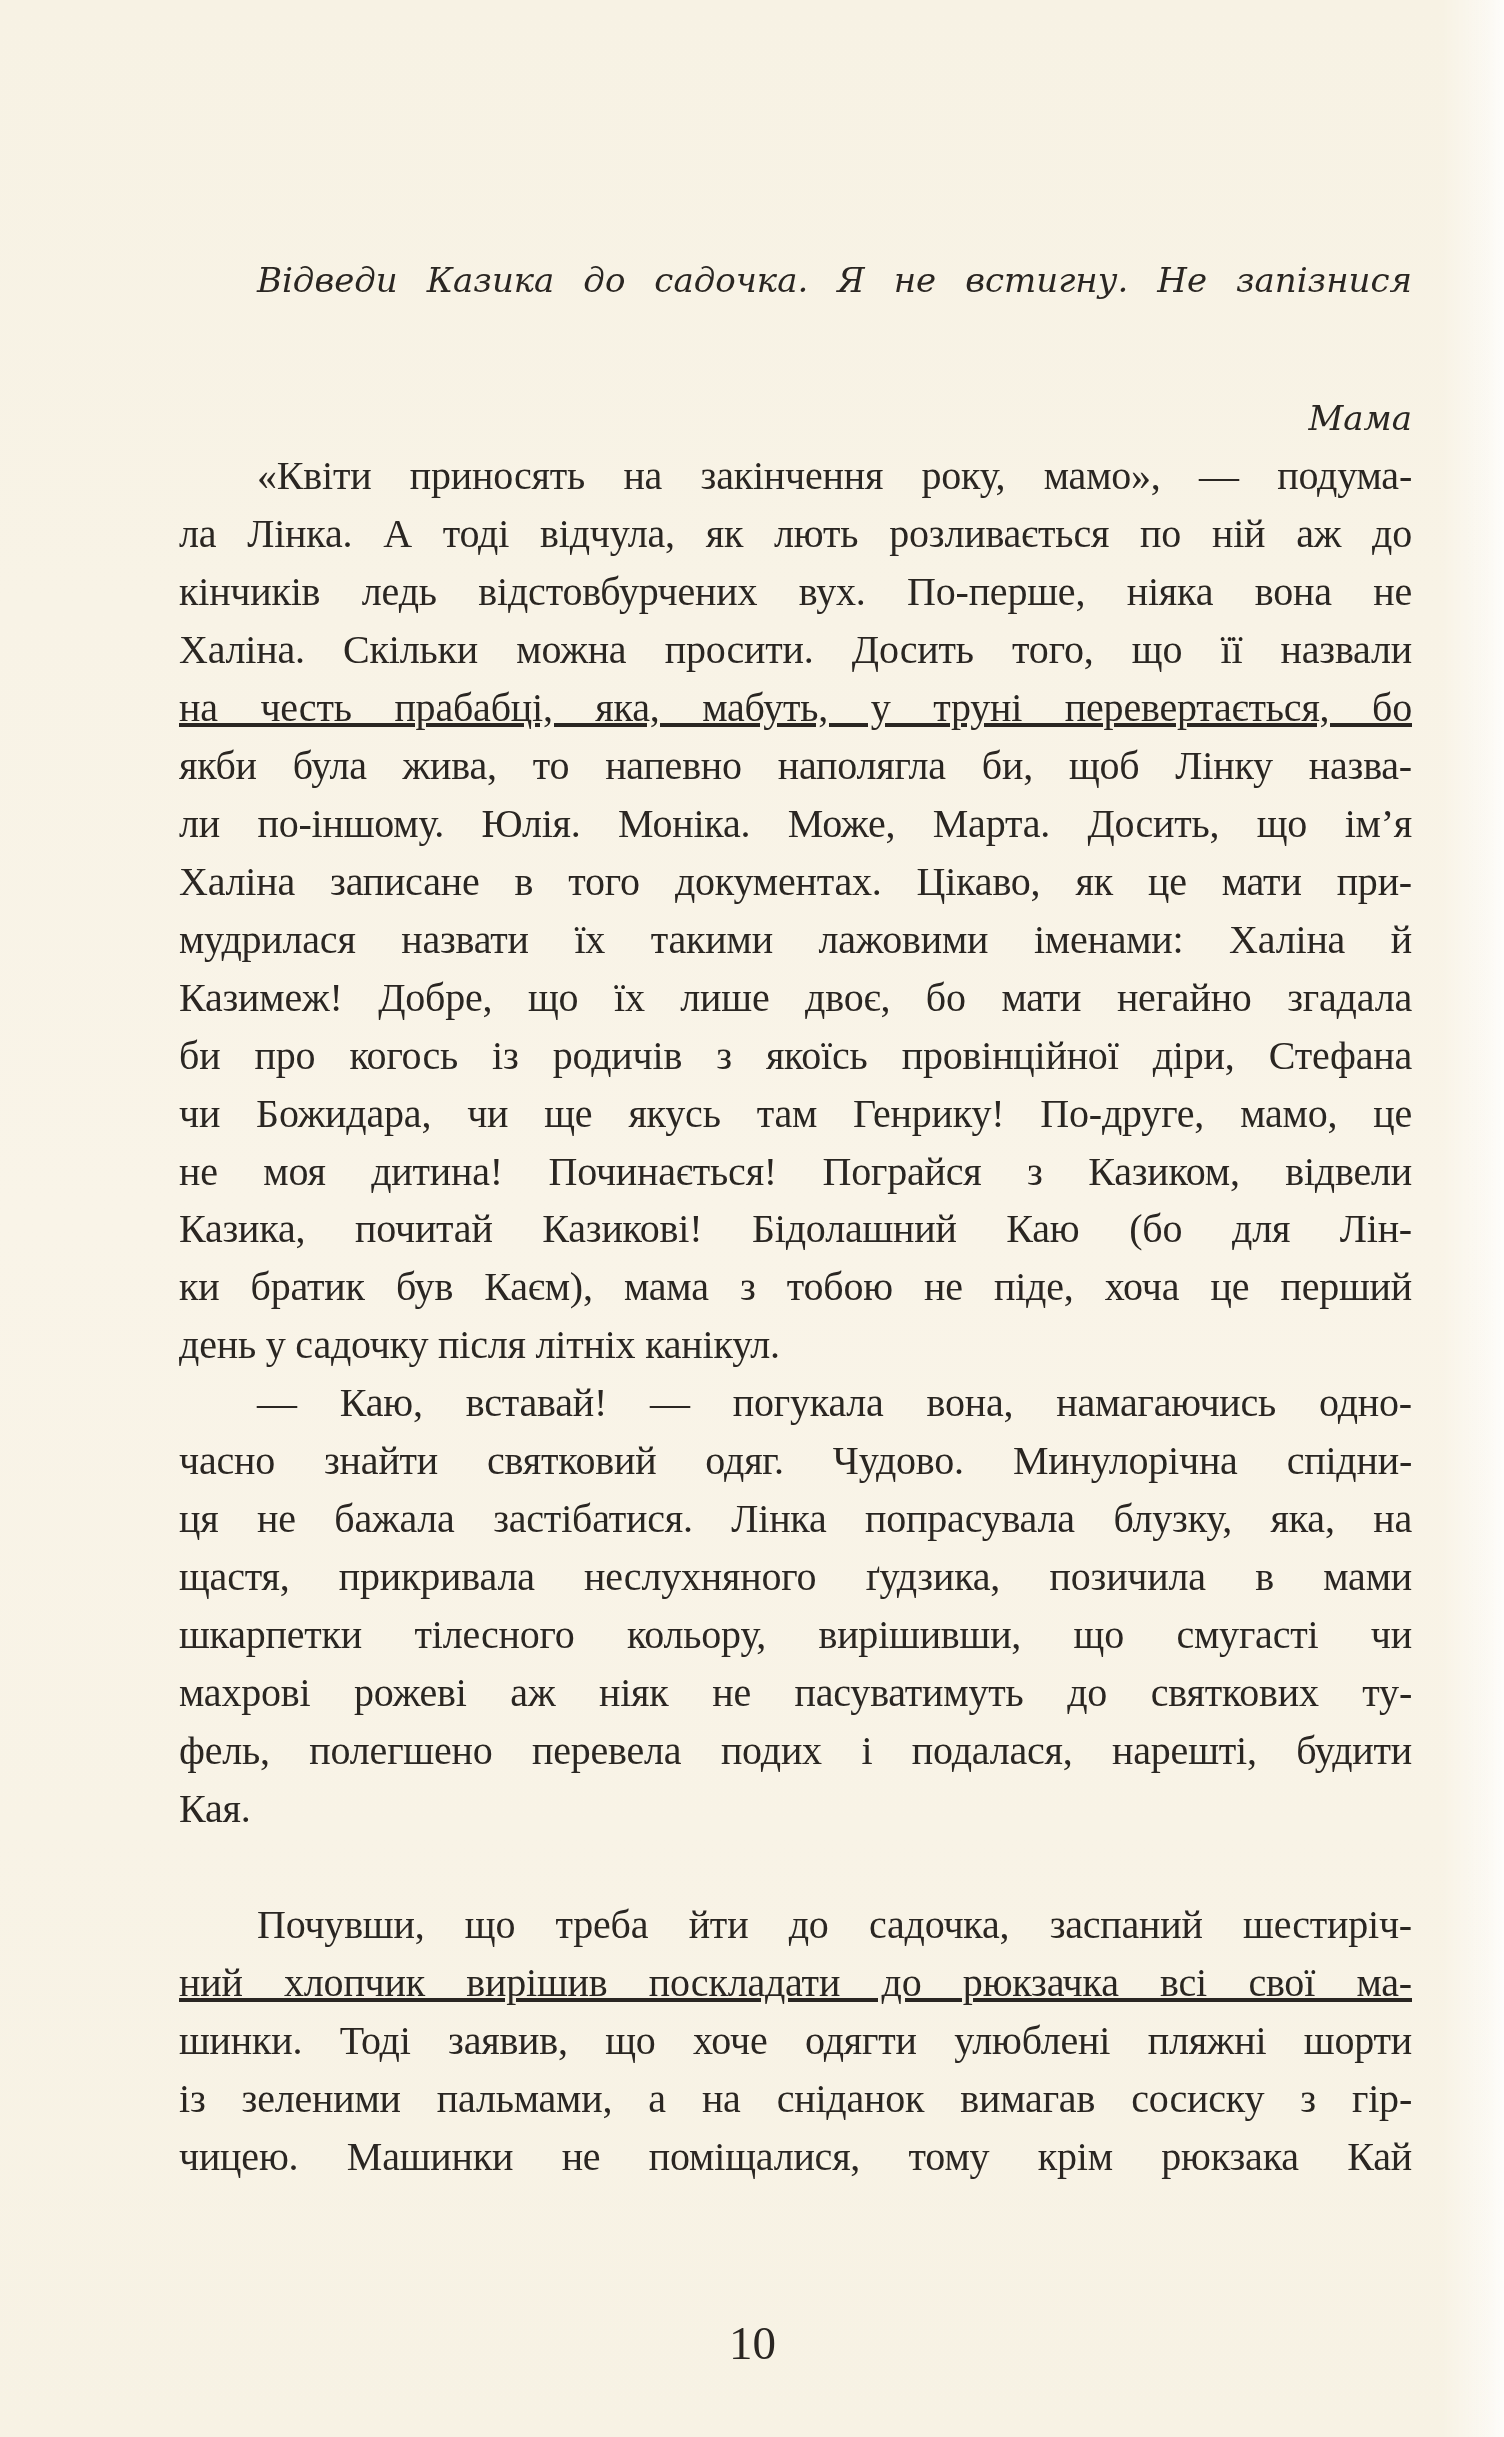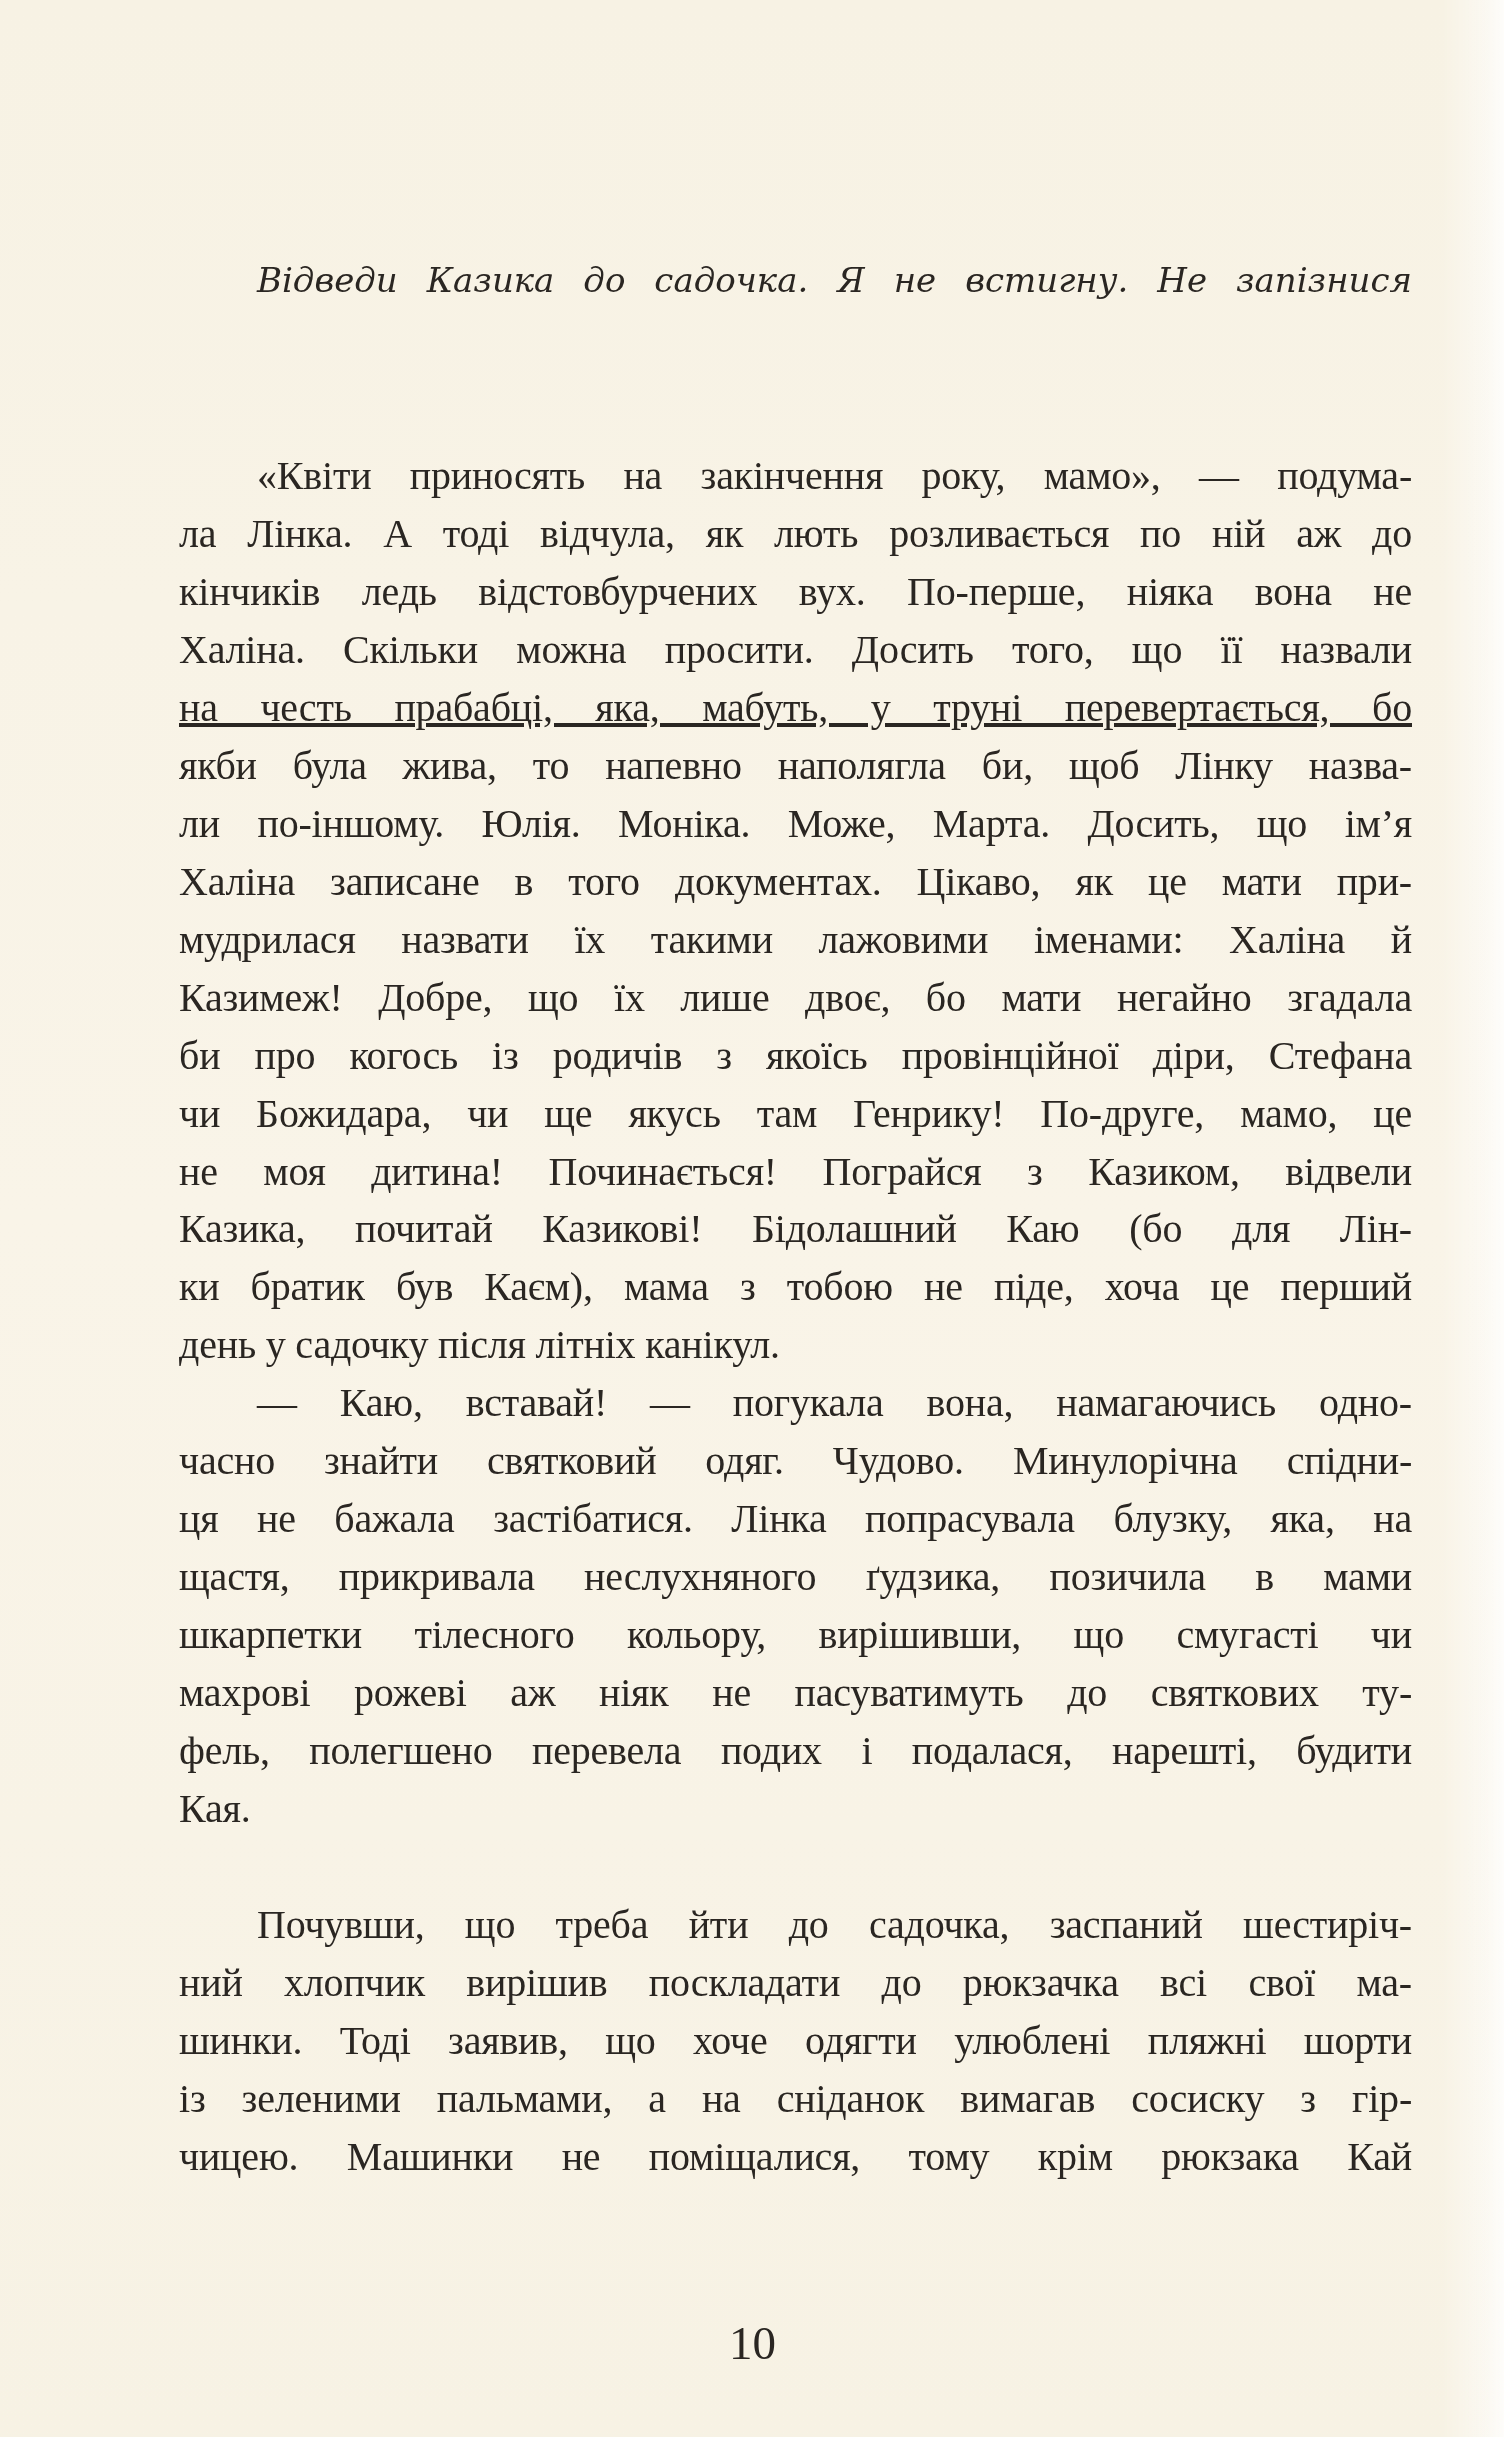--- a/index.html
+++ b/index.html
@@ -37,20 +37,21 @@
       box-sizing: border-box;
       font-family: "Liberation Serif", serif;
     }
   </style>
 </head>
 <body>
 
 <div class="page">
 
   <div class="line indent italic" style="top:251px;">Відведи Казика до садочка. Я не встигну. Не запізнися</div>
+  <div class="line italic signature" style="top:389px;">Мама</div>
 
   <div>
     <div class="line indent" style="top:447px;">«Квіти приносять на закінчення року, мамо», — подума-</div>
     <div class="line" style="top:505px;">ла Лінка. А тоді відчула, як лють розливається по ній аж до</div>
     <div class="line" style="top:563px;">кінчиків ледь відстовбурчених вух. По-перше, ніяка вона не</div>
     <div class="line" style="top:621px;">Халіна. Скільки можна просити. Досить того, що її назвали</div>
     <div class="line" style="top:679px;text-decoration:underline;">на честь прабабці, яка, мабуть, у труні перевертається, бо</div>
     <div class="line" style="top:737px;">якби була жива, то напевно наполягла би, щоб Лінку назва-</div>
     <div class="line" style="top:795px;">ли по-іншому. Юлія. Моніка. Може, Марта. Досить, що ім’я</div>
     <div class="line" style="top:853px;">Халіна записане в того документах. Цікаво, як це мати при-</div>
@@ -70,21 +71,21 @@
     <div class="line" style="top:1490px;">ця не бажала застібатися. Лінка попрасувала блузку, яка, на</div>
     <div class="line" style="top:1548px;">щастя, прикривала неслухняного ґудзика, позичила в мами</div>
     <div class="line" style="top:1606px;">шкарпетки тілесного кольору, вирішивши, що смугасті чи</div>
     <div class="line" style="top:1664px;">махрові рожеві аж ніяк не пасуватимуть до святкових ту-</div>
     <div class="line" style="top:1722px;">фель, полегшено перевела подих і подалася, нарешті, будити</div>
     <div class="line last" style="top:1780px;">Кая.</div>
   </div>
 
   <div>
     <div class="line indent" style="top:1896px;">Почувши, що треба йти до садочка, заспаний шестиріч-</div>
-    <div class="line" style="top:1954px;">ний хлопчик вирішив поскладати до рюкзачка всі свої ма-</div>
+    <div class="line" style="top:1954px;text-decoration:underline;">ний хлопчик вирішив поскладати до рюкзачка всі свої ма-</div>
     <div class="line" style="top:2012px;">шинки. Тоді заявив, що хоче одягти улюблені пляжні шорти</div>
     <div class="line" style="top:2070px;">із зеленими пальмами, а на сніданок вимагав сосиску з гір-</div>
     <div class="line" style="top:2128px;">чицею. Машинки не поміщалися, тому крім рюкзака Кай</div>
   </div>
 
   <div class="page-number">10</div>
 </div>
 
 
 </body></html>

